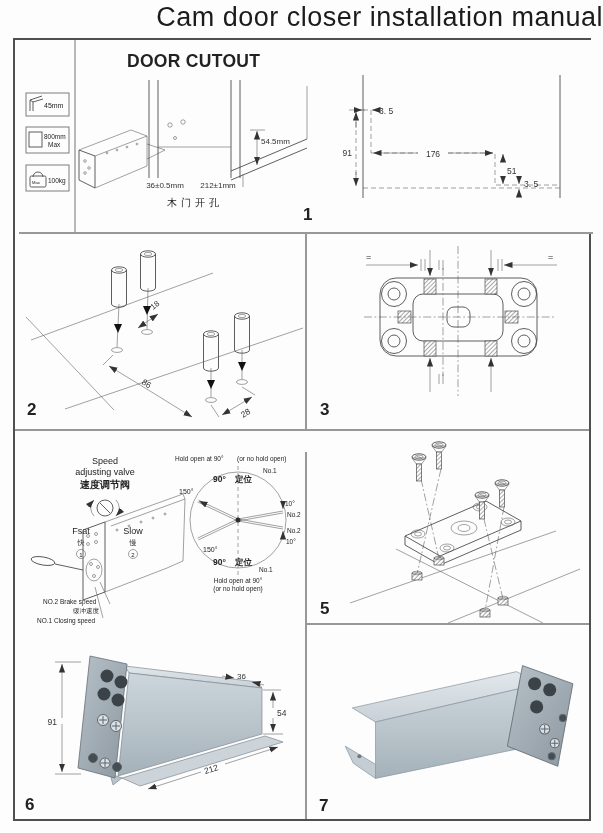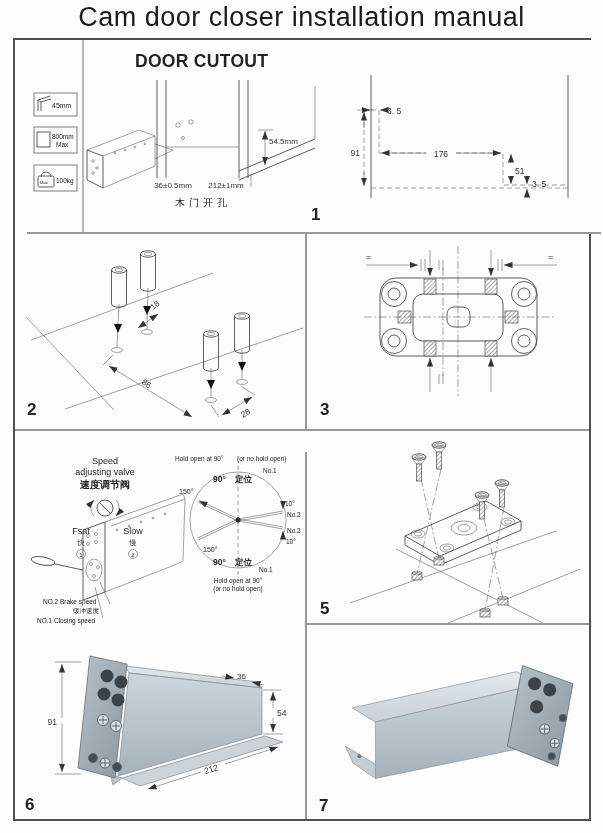--- a/index.html
+++ b/index.html
@@ -1,20 +1,20 @@
 <!DOCTYPE html>
 <html><head>
 <meta charset="utf-8">
 <style>
   html,body{margin:0;padding:0;background:#fff;}
   .page{position:relative;width:603px;height:833px;background:#fdfdfd;font-family:"Liberation Sans",sans-serif;overflow:hidden;}
-  .title{position:absolute;top:2px;left:0;width:100%;text-align:center;font-size:27px;font-weight:400;letter-spacing:.5px;color:#1b1b1b;margin:0;}
+  .title{position:absolute;top:2px;left:0;width:100%;text-align:right;font-size:27px;font-weight:400;letter-spacing:.5px;color:#1b1b1b;margin:0;}
   .grid{position:absolute;left:13px;top:38px;width:574px;height:779px;border:2px solid #4f4f4f;}
   .panel{position:absolute;box-sizing:border-box;background:#fdfdfd;}
-  .p1{left:12px;top:0;width:574px;height:194px;border-bottom:2px solid #989898;text-align:center;}
+  .p1{left:4px;top:0;width:574px;height:194px;border-bottom:2px solid #989898;text-align:center;}
   .p2{left:0;top:194px;width:292px;height:197px;border-right:2px solid #989898;border-bottom:2px solid #989898;}
   .p3{left:292px;top:194px;width:282px;height:197px;border-bottom:2px solid #989898;}
   .p4{left:0;top:391px;width:292px;height:194px;border-right:2px solid #989898;border-bottom:2px solid #989898;margin-top:21px;}
   .p5{left:292px;top:391px;width:282px;height:194px;border-bottom:2px solid #989898;}
   .p6{left:0;top:585px;width:292px;height:194px;border-right:2px solid #989898;}
   .p7{left:292px;top:585px;width:282px;height:194px;}
   .panel svg{position:absolute;left:0;top:0;width:100%;height:100%;}
   svg text{fill:#222;font-family:"Liberation Sans",sans-serif;}
   .t4{font-size:4.2px;}.t6{font-size:6px;}.t65{font-size:6.5px;}.t7{font-size:7px;}.t8{font-size:8px;}.t85{font-size:8.5px;}.t9{font-size:9px;}.t10{font-size:10px;}
   .b{font-weight:bold;}

